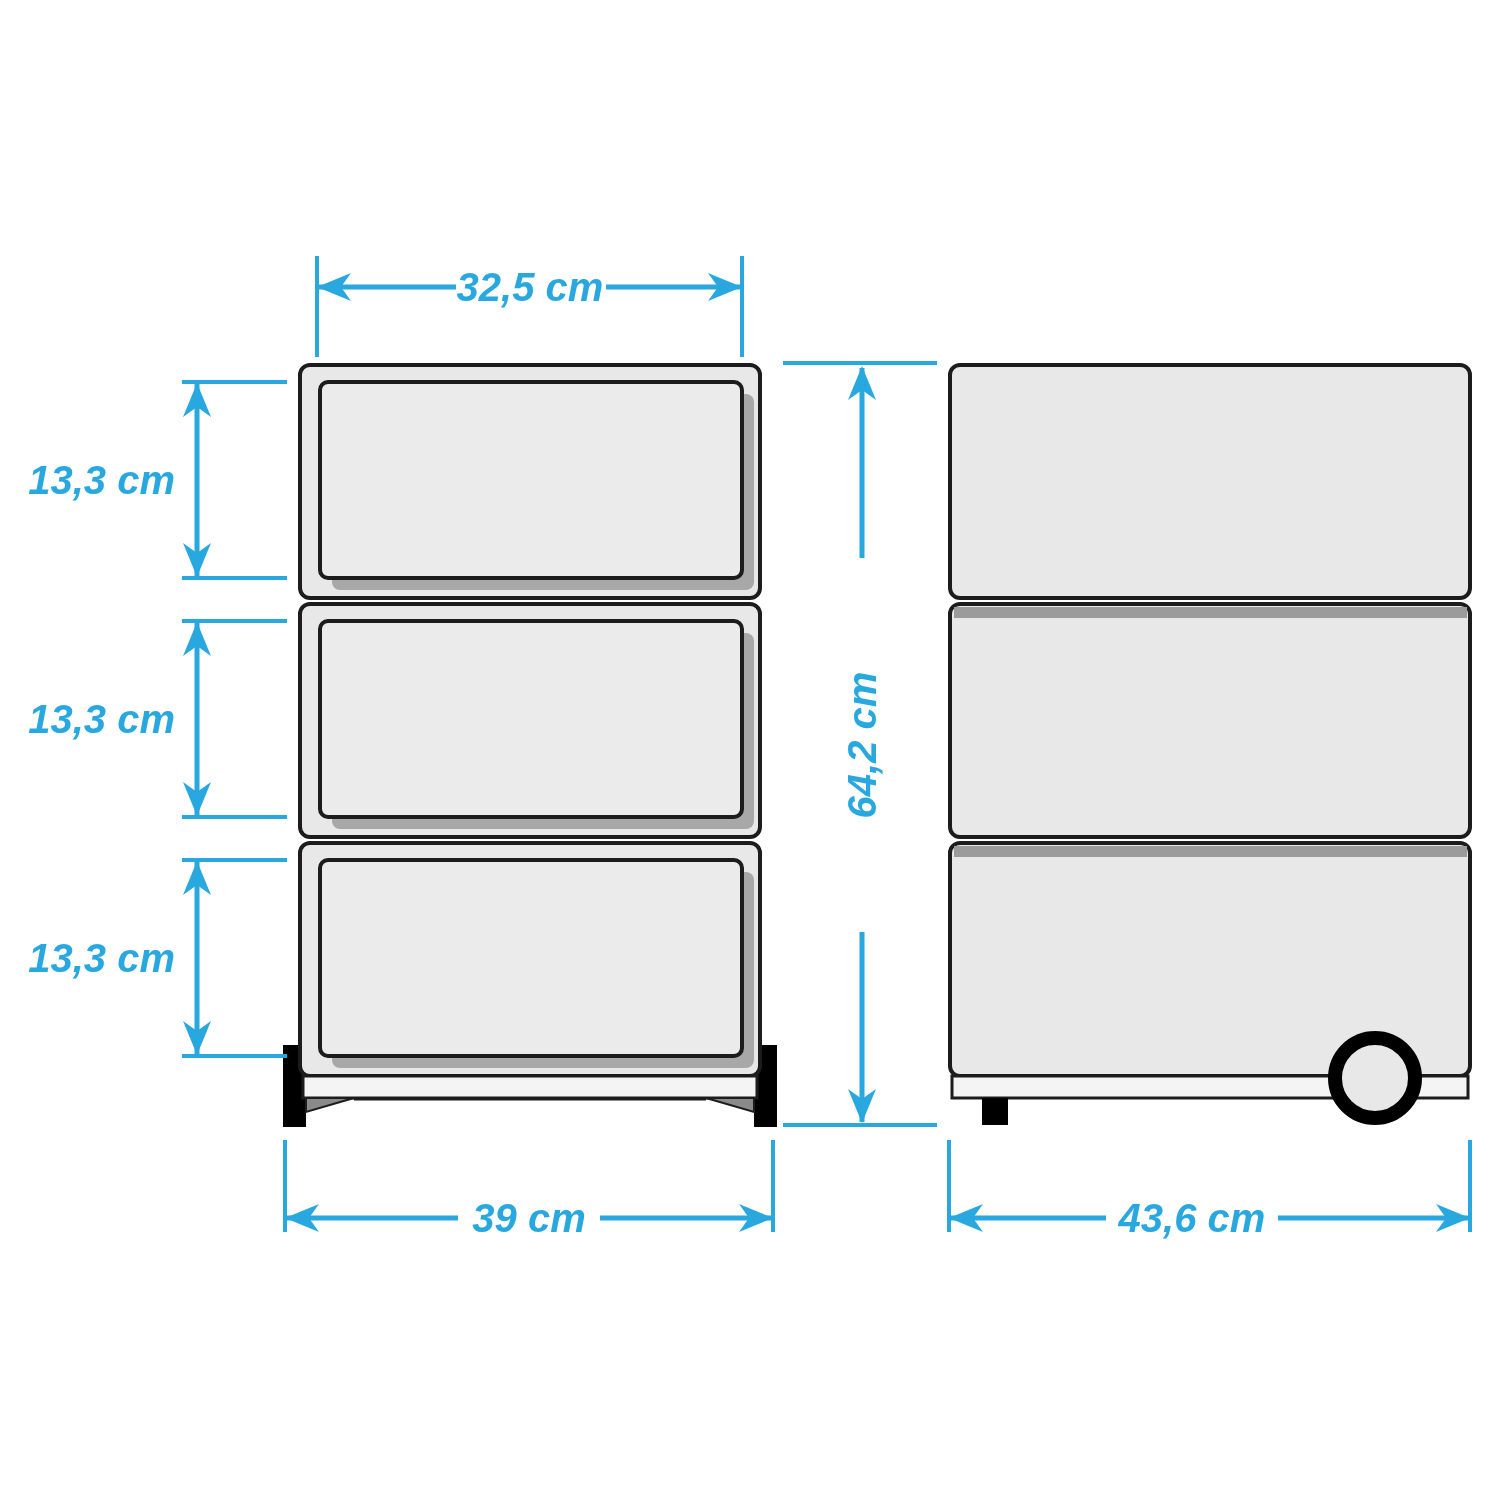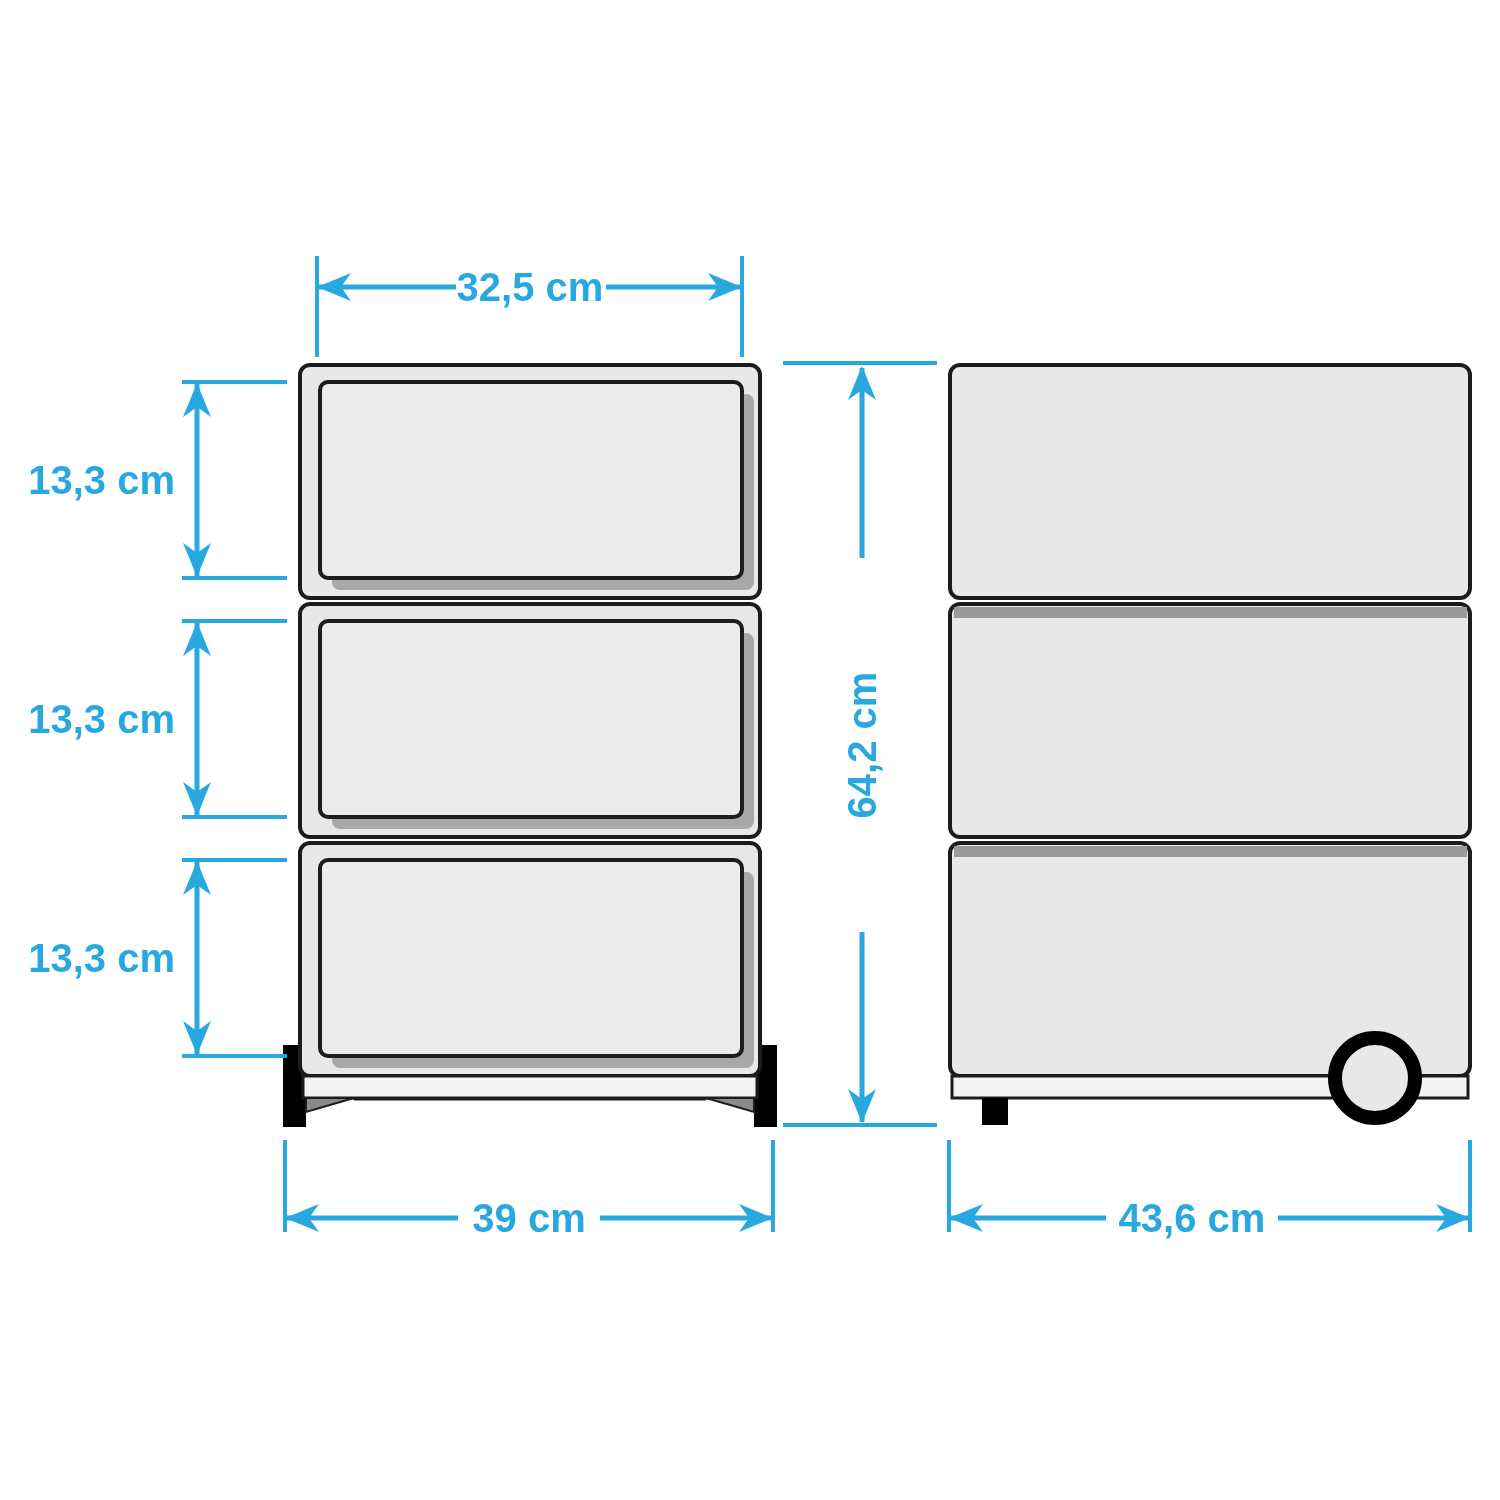--- a/index.html
+++ b/index.html
@@ -1,20 +1,21 @@
 <!DOCTYPE html>
 <html><head>
 <meta charset="utf-8">
 <style>
   html,body{margin:0;padding:0;background:#ffffff;}
   .canvas{
     position:relative;
     width:1500px;height:1500px;
     background:#ffffff;
     font-family:"Liberation Sans", sans-serif;
+    font-style:italic;
   }
   svg{display:block;}
   text.dim-label{
     font-family:"Liberation Sans", sans-serif;
     font-weight:bold;
     font-size:40px;
     fill:#29A8DF;
   }
 </style>
 </head>

